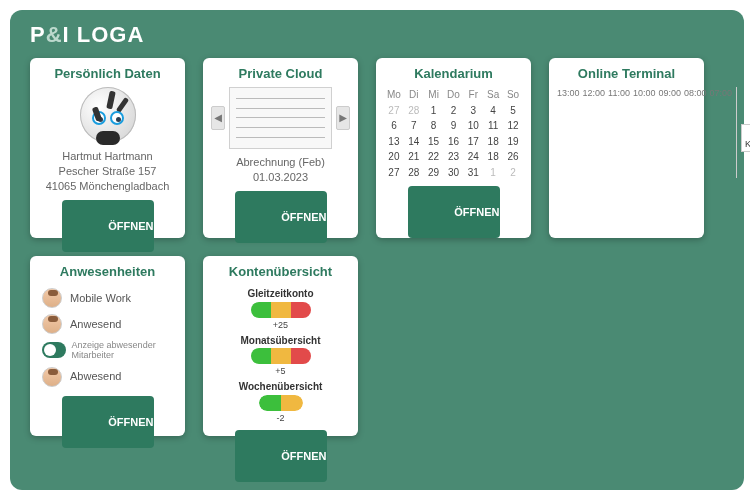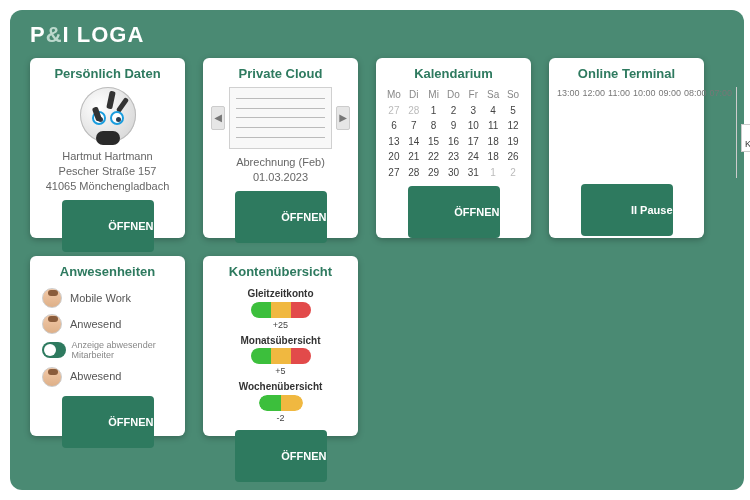--- a/index.html
+++ b/index.html
@@ -274,21 +274,20 @@
               <div class="hline"></div>
               <div class="hline"></div>
             <div class="hline"></div>
               <div class="hline"></div>
               <div class="hline empty"></div>
               <div class="hline empty"></div>
             <div class="badge">08:13 Kommen</div>
           </div>
         </div>
       </div>
-      <button class="btn">II  Pause</button>
     </div>
 
     <div class="tile" style="height:180px;">
       <div class="tile-title">Anwesenheiten</div>
       <div class="tile-body" style="align-items:flex-start;justify-content:flex-start;padding:0 4px;">
         <div class="att-row">
           <div class="avatar"></div>
           <div class="att-label">Mobile Work</div>
         </div>
         <div class="att-row">

